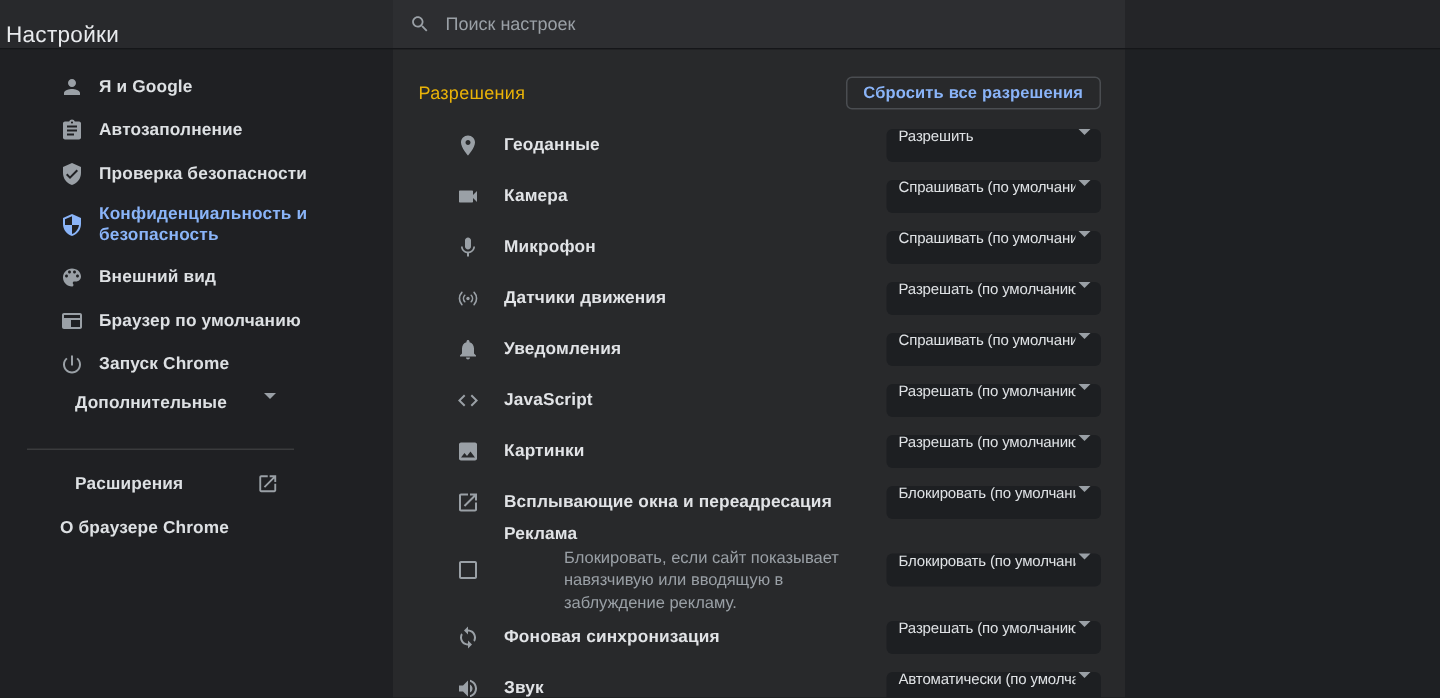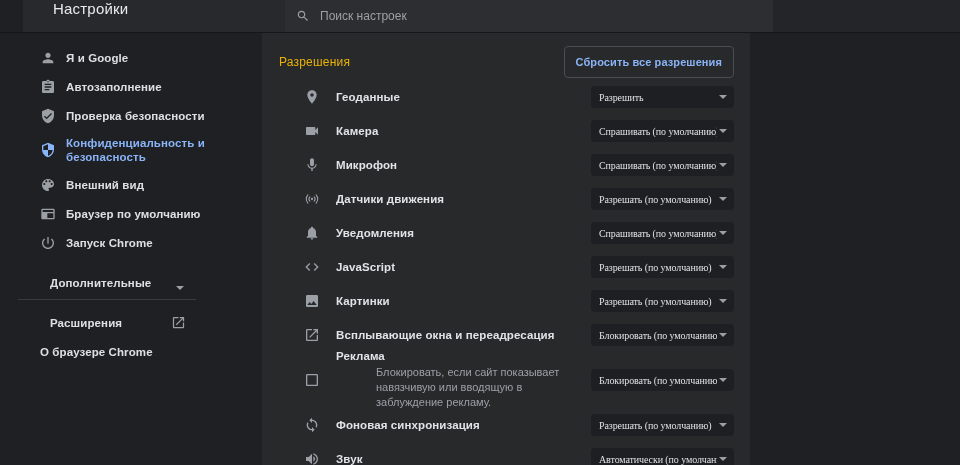--- a/index.html
+++ b/index.html
@@ -9,21 +9,21 @@
     background:#1e2023;
     color:#e8eaed;
     -webkit-font-smoothing:antialiased;
   }
   .app { width:960px; height:465px; display:flex; flex-direction:column; }
 
   
   .topbar { height:33px; display:flex; flex:0 0 33px; border-bottom:1px solid #151619; }
   .topbar-left {
     width:262px; flex:0 0 262px; background:#28292c;
-    display:flex; align-items:flex-start; padding-left:30px;margin-left:23px;
+    display:flex; align-items:flex-end; padding-left:4px;
   }
   .app-title { font-size:15px; color:#e8eaed; letter-spacing:.2px; }
   .topbar-search {
     width:488px; flex:0 0 488px; background:#2d2e31;
     display:flex; align-items:center; padding-left:11px; gap:10px;
   }
   .topbar-right { flex:1; background:#242528; }
   .search-glyph { width:14px; height:14px; color:#9aa0a6; flex:0 0 14px; }
   .search-input {
     flex:1; background:transparent; border:none; outline:none;
@@ -46,40 +46,40 @@
   .nav-item.selected { height:40px; color:#8ab4f8; align-items:center; }
   .nav-icon { width:16px; height:16px; flex:0 0 16px; color:#9aa0a6; display:flex; }
   .nav-item.selected .nav-icon { color:#8ab4f8; }
   .nav-icon svg { width:16px; height:16px; }
   .nav-label {
     margin-left:10px; font-size:11.5px; font-weight:bold;
     letter-spacing:.1px; line-height:14px; max-width:142px;
   }
   .advanced-row {
     margin-top:5px; height:28px; width:178px;
-    display:flex; align-items:flex-end; justify-content:space-between;
+    display:flex; align-items:flex-start; justify-content:space-between;
     padding-left:22px; padding-right:12px; cursor:pointer; color:#dde0e3;
   }
   .caret-down {
     width:0; height:0; border-left:4px solid transparent;
     border-right:4px solid transparent; border-top:4.5px solid #9aa0a6;
   }
   .nav-divider { width:178px; border:none; border-top:1px solid rgba(255,255,255,.12); margin:9px 0 8px 0; }
   .nav-item.footer { justify-content:space-between; width:178px; padding-right:10px; }
   .nav-item .ext-icon { width:15px; height:15px; color:#9aa0a6; }
   .nav-item .ext-icon svg { width:15px; height:15px; }
 
   
   .section-header {
     margin:18px 16px 0 17px; height:22px;
     display:flex; align-items:center; justify-content:space-between;
   }
   .section-title { font-size:12px; color:#eab308; letter-spacing:.2px; }
   .reset-btn {
-    height:32px; padding:0 11px; background:transparent;
+    height:22px; padding:0 11px; background:transparent;
     border:1px solid #4a4d51; border-radius:4px;
     color:#8ab4f8; font-family:"Liberation Sans", sans-serif;
     font-size:11px; font-weight:bold; letter-spacing:.1px; cursor:pointer;
   }
   .perm-list { margin-top:7px; }
   .perm-row {
     height:34px; display:flex; align-items:center;
     padding:0 16px 0 42px;
   }
   .perm-row.tall { height:56px; }
@@ -88,23 +88,22 @@
   .perm-label {
     margin-left:16px; font-size:11.5px; font-weight:bold;
     color:#e1e3e6; letter-spacing:.1px;
   }
   .perm-text { margin-left:16px; width:252px; }
   .perm-text .perm-label { margin-left:0; display:block; }
   .perm-desc { font-size:11px; color:#9aa0a6; line-height:15px; margin-top:3px;margin-left:40px; }
   .select {
     margin-left:auto; width:143px; height:22px; flex:0 0 143px;
     background:#1d1f22; border-radius:4px;
-    display:flex; align-items:center; padding:0 7px 0 8px;
+    display:flex; padding:0 7px 0 8px;
     cursor:pointer;
-    font-family:Liberation Serif, serif;
   }
   .select-value {
     flex:1; font-size:10px; letter-spacing:-.1px; color:#dfe2e5;
     white-space:nowrap; overflow:hidden;
   }
   .select .caret-down { flex:0 0 8px; margin-left:2px; }
 </style>
 </head>
 <body>
 

